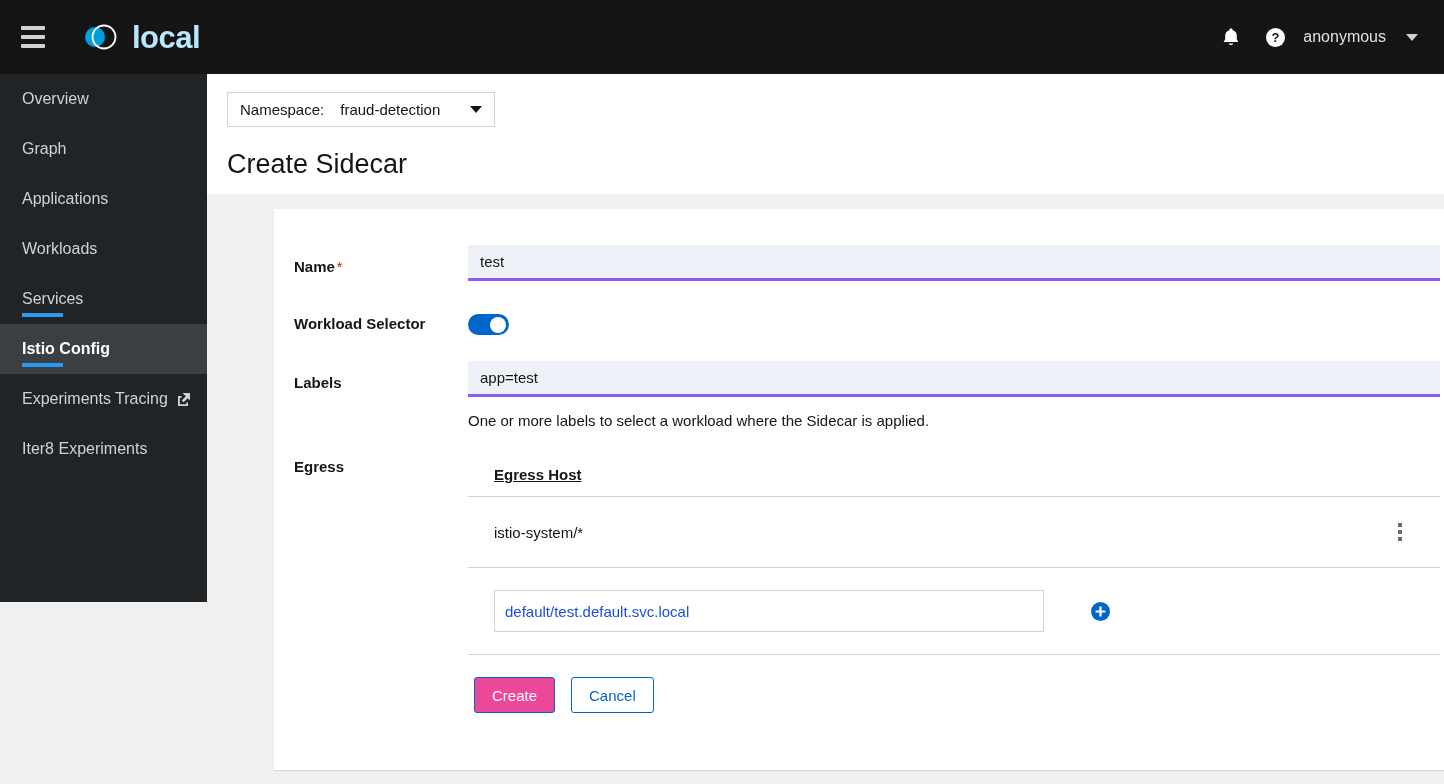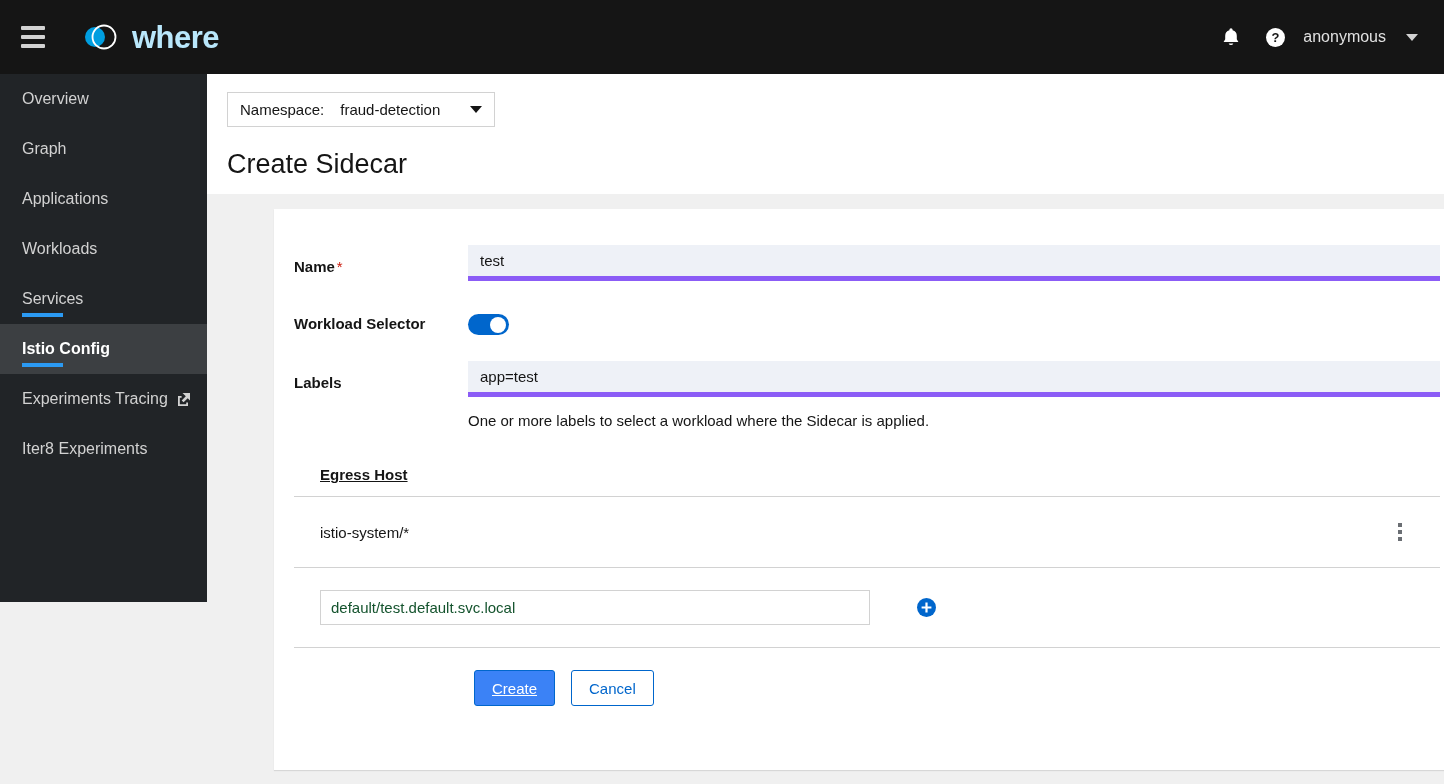--- a/index.html
+++ b/index.html
@@ -138,21 +138,21 @@
     color: #151515;
     padding-top: 13px;
   }
   .req-star { color: #c9190b; font-weight: normal; margin-left: 2px; }
   .form-control { flex: 1; }
 
   .txt-input {
     width: 100%; height: 36px;
     background: #eef1f7;
     border: none;
-    border-bottom: 5px solid #8b5cf6;
+    border-bottom: 3px solid #8b5cf6;
     padding: 0 12px;
     font-size: 15px; color: #151515;
     font-family: "Liberation Sans", sans-serif;
   }
   .help-text {
     font-size: 15px; color: #151515;
     margin-top: 15px;
   }
 
   
@@ -192,45 +192,45 @@
   .kebab i {
     display: block; width: 4px; height: 4px;
     background: #6a6e73;
   }
   .eg-add-row {
     display: flex; align-items: center;
     padding: 22px 0 22px 26px;
     border-bottom: 1px solid #d2d2d2;
   }
   .eg-add-input {
-    width: 550px; height: 35px;
+    width: 550px; height: 42px;
     border: 1px solid #d2d2d2;
     background: #fff;
     padding: 0 10px;
-    font-size: 15px; color: #14532d;
+    font-size: 15px; color: #1d4ed8;
     font-family: "Liberation Sans", sans-serif;
   }
   .plus-btn {
     margin-left: 47px; cursor: pointer;
     display: flex; align-items: center;
   }
 
   .actions {
     display: flex; gap: 16px;
     padding: 22px 0 0 200px;
   }
   .btn {
     height: 36px; padding: 0 17px;
     font-size: 15px; cursor: pointer;
     font-family: "Liberation Sans", sans-serif;
     border-radius: 3px;
     display: inline-flex; align-items: center; justify-content: center;
   }
   .btn-primary {
-    background: #3b82f6; color: #fff; border: 1px solid #0066cc; text-decoration: underline;
+    background: #ec4899; color: #fff; border: 1px solid #0066cc;
   }
   .btn-secondary {
     background: #fff; color: #0066cc; border: 1px solid #0066cc;
   }
 </style>
 </head>
 <body>
 
 <div class="masthead">
   <div class="hamburger">
@@ -240,21 +240,21 @@
   </div>
 
   <div class="brand">
     <span class="brand-mark">
       <svg width="46" height="46" viewBox="0 0 46 46">
         <circle cx="18" cy="23" r="10" fill="#009ee0"></circle>
         <circle cx="27" cy="23" r="11.5" fill="none" stroke="#ffffff" stroke-width="1.8"></circle>
         <path d="M 27 11.5 A 11.5 11.5 0 0 0 27 34.5 A 11.5 11.5 0 0 1 27 11.5 Z" fill="#009ee0"></path>
       </svg>
     </span>
-    <span class="brand-text">where</span>
+    <span class="brand-text">local</span>
   </div>
 
   <div class="masthead-right">
     <span class="mh-icon">
       <svg width="20" height="22" viewBox="0 0 20 22">
         <path d="M10 2.2 a1.6 1.6 0 0 1 1.6 1.6 v0.5 a5.6 5.6 0 0 1 4.2 5.4 v3.6 l1.6 2.6 h-14.8 l1.6 -2.6 v-3.6 a5.6 5.6 0 0 1 4.2 -5.4 v-0.5 a1.6 1.6 0 0 1 1.6 -1.6 z" fill="#ffffff"></path>
         <path d="M7.7 17.4 a2.4 2.4 0 0 0 4.6 0 z" fill="#ffffff"></path>
       </svg>
     </span>
     <span class="mh-icon">
@@ -334,20 +334,21 @@
 
     <div class="form-row" style="padding-top:26px;">
       <div class="form-label">Labels</div>
       <div class="form-control">
         <input class="txt-input" value="app=test" style="">
         <div class="help-text">One or more labels to select a workload where the Sidecar is applied.</div>
       </div>
     </div>
 
     <div class="form-row" style="padding-top:29px;">
+      <div class="form-label" style="padding-top:0;">Egress</div>
       <div class="form-control">
         <div class="eg-table">
           <div class="eg-head">Egress Host</div>
 
           <div class="eg-row">
             <span class="eg-host">istio-system/*</span>
             <span class="kebab">
               <i></i>
               <i></i>
               <i></i>

